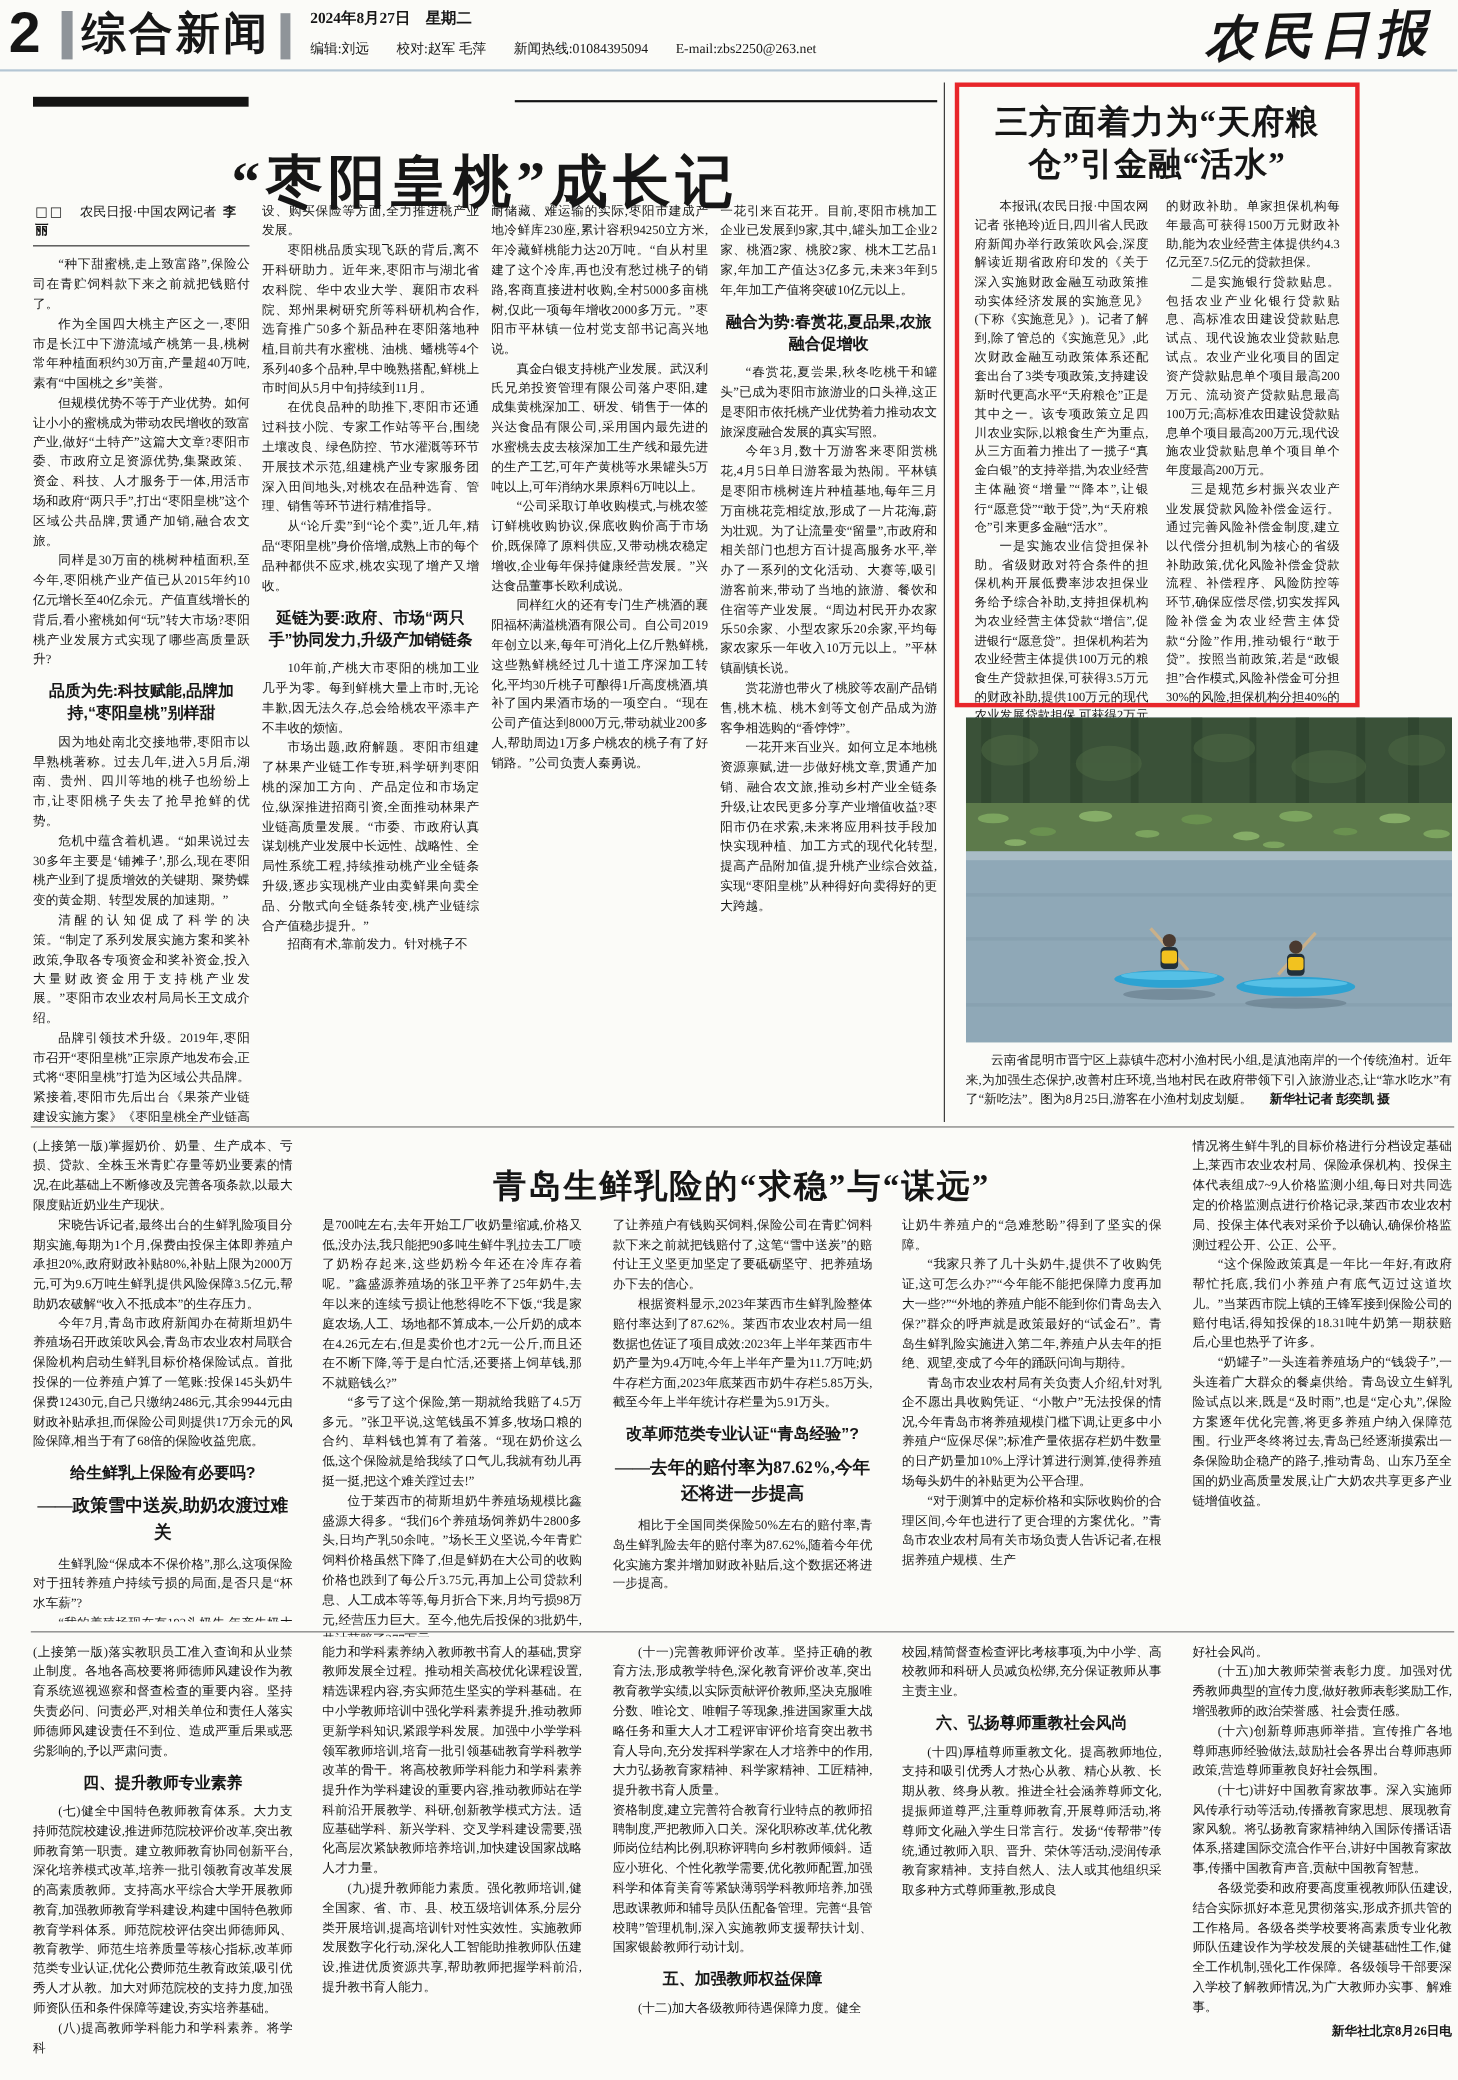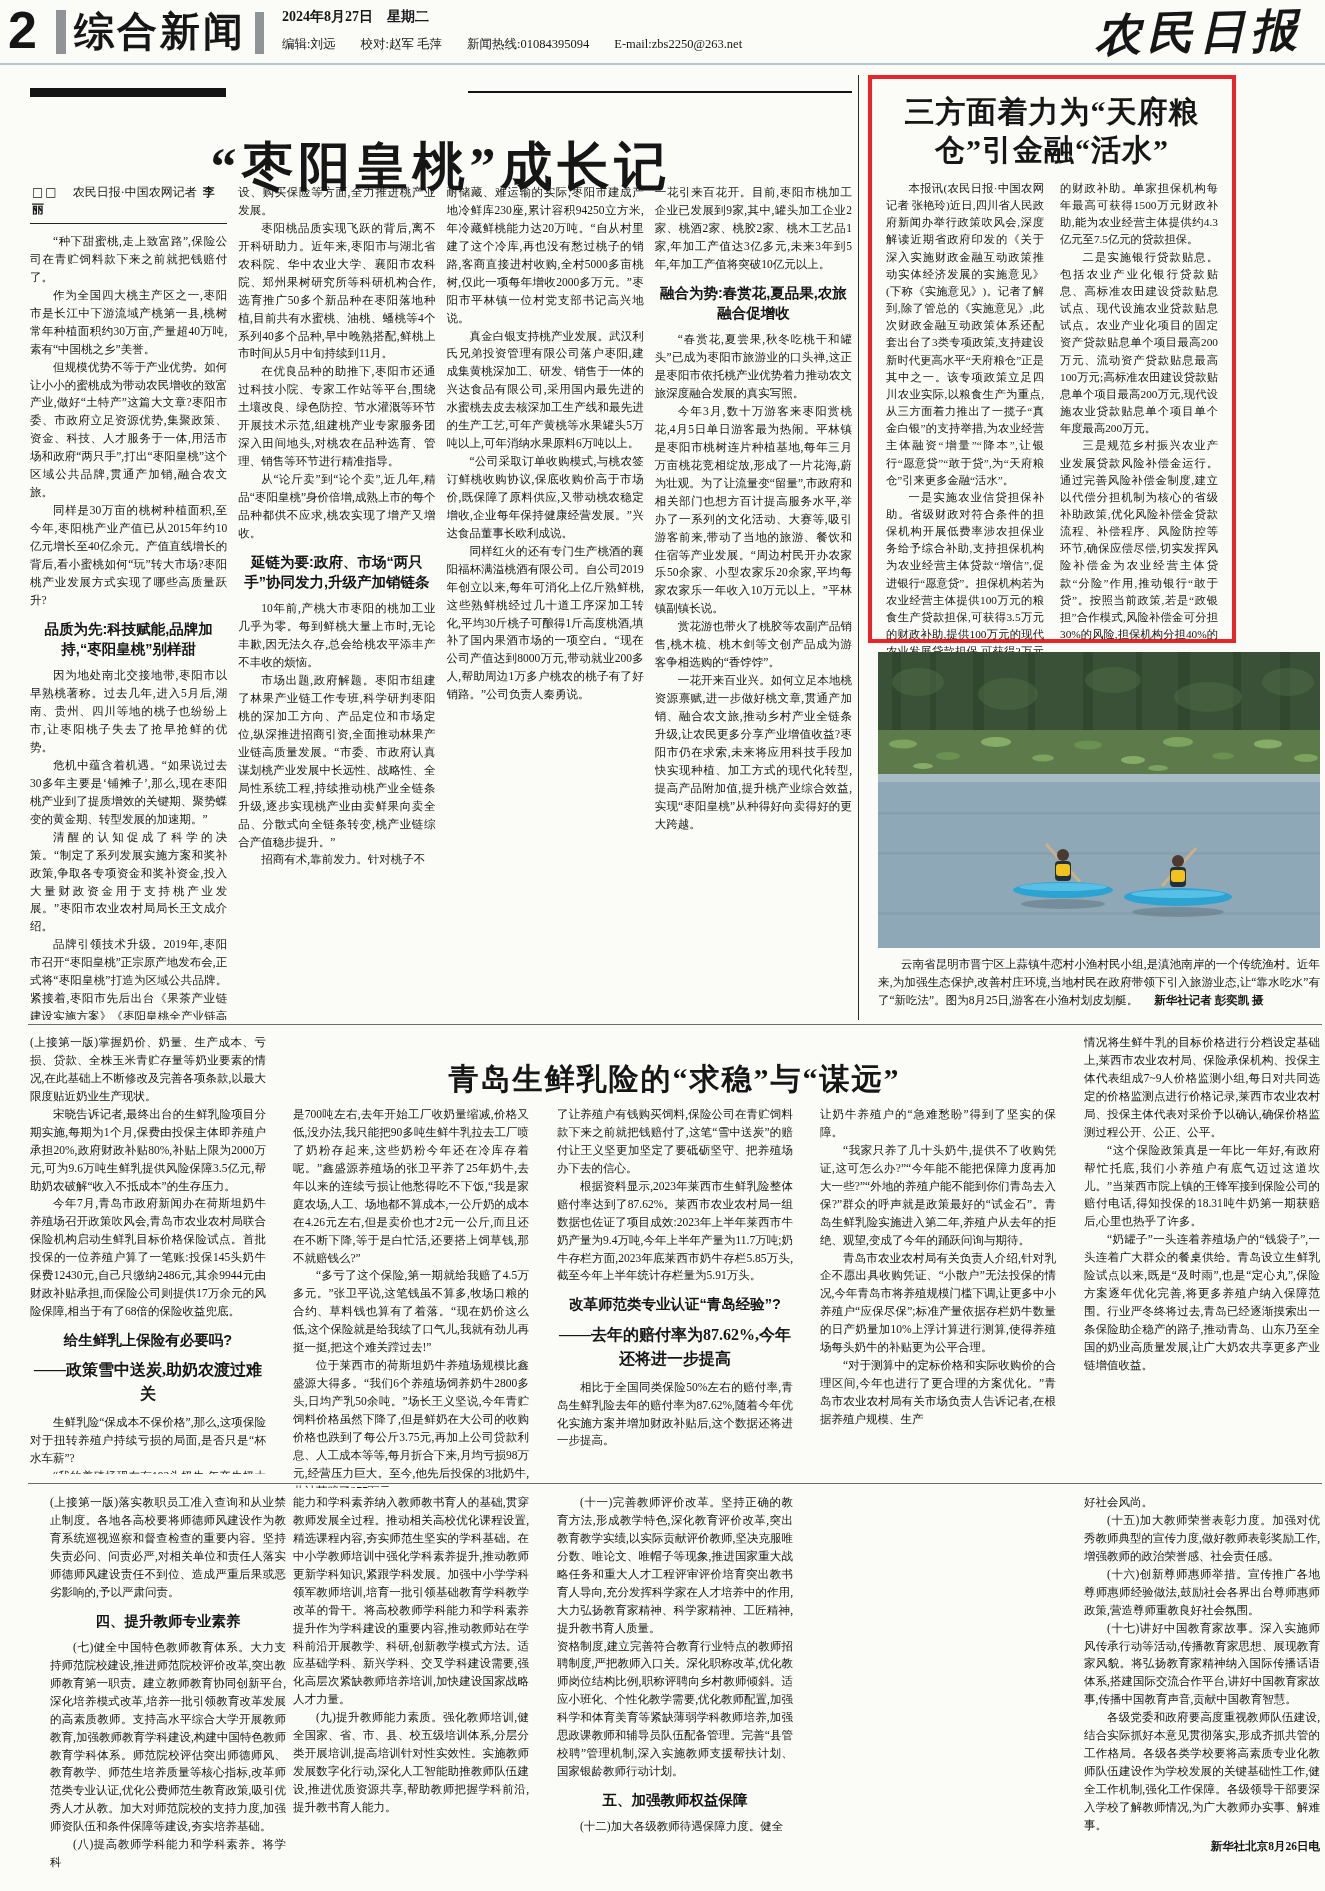--- a/index.html
+++ b/index.html
@@ -245,35 +245,40 @@
       <p class="para">“对于测算中的定标价格和实际收购价的合理区间,今年也进行了更合理的方案优化。”青岛市农业农村局有关市场负责人告诉记者,在根据养殖户规模、生产</p>
     </div>
   <div class="mcol" style="left:1054px;">
       <p class="para cont">情况将生鲜牛乳的目标价格进行分档设定基础上,莱西市农业农村局、保险承保机构、投保主体代表组成7~9人价格监测小组,每日对共同选定的价格监测点进行价格记录,莱西市农业农村局、投保主体代表对采价予以确认,确保价格监测过程公开、公正、公平。</p>
       <p class="para">“这个保险政策真是一年比一年好,有政府帮忙托底,我们小养殖户有底气迈过这道坎儿。”当莱西市院上镇的王锋军接到保险公司的赔付电话,得知投保的18.31吨牛奶第一期获赔后,心里也热乎了许多。</p>
       <p class="para">“奶罐子”一头连着养殖场户的“钱袋子”,一头连着广大群众的餐桌供给。青岛设立生鲜乳险试点以来,既是“及时雨”,也是“定心丸”,保险方案逐年优化完善,将更多养殖户纳入保障范围。行业严冬终将过去,青岛已经逐渐摸索出一条保险助企稳产的路子,推动青岛、山东乃至全国的奶业高质量发展,让广大奶农共享更多产业链增值收益。</p>
     </div>
 </div>
 
 <div class="teachers">
-  <div class="tcol" style="left:0;margin-left:20px;">
+  <div class="tcol" style="left:0;">
       <p class="para cont">(上接第一版)落实教职员工准入查询和从业禁止制度。各地各高校要将师德师风建设作为教育系统巡视巡察和督查检查的重要内容。坚持失责必问、问责必严,对相关单位和责任人落实师德师风建设责任不到位、造成严重后果或恶劣影响的,予以严肃问责。</p>
       <h4 class="subhead">四、提升教师专业素养</h4>
       <p class="para">(七)健全中国特色教师教育体系。大力支持师范院校建设,推进师范院校评价改革,突出教师教育第一职责。建立教师教育协同创新平台,深化培养模式改革,培养一批引领教育改革发展的高素质教师。支持高水平综合大学开展教师教育,加强教师教育学科建设,构建中国特色教师教育学科体系。师范院校评估突出师德师风、教育教学、师范生培养质量等核心指标,改革师范类专业认证,优化公费师范生教育政策,吸引优秀人才从教。加大对师范院校的支持力度,加强师资队伍和条件保障等建设,夯实培养基础。</p>
       <p class="para">(八)提高教师学科能力和学科素养。将学科</p>
     </div>
   <div class="tcol" style="left:263px;">
       <p class="para cont">能力和学科素养纳入教师教书育人的基础,贯穿教师发展全过程。推动相关高校优化课程设置,精选课程内容,夯实师范生坚实的学科基础。在中小学教师培训中强化学科素养提升,推动教师更新学科知识,紧跟学科发展。加强中小学学科领军教师培训,培育一批引领基础教育学科教学改革的骨干。将高校教师学科能力和学科素养提升作为学科建设的重要内容,推动教师站在学科前沿开展教学、科研,创新教学模式方法。适应基础学科、新兴学科、交叉学科建设需要,强化高层次紧缺教师培养培训,加快建设国家战略人才力量。</p>
       <p class="para">(九)提升教师能力素质。强化教师培训,健全国家、省、市、县、校五级培训体系,分层分类开展培训,提高培训针对性实效性。实施教师发展数字化行动,深化人工智能助推教师队伍建设,推进优质资源共享,帮助教师把握学科前沿,提升教书育人能力。</p>
     </div>
   <div class="tcol" style="left:527px;">
       <p class="para">(十一)完善教师评价改革。坚持正确的教育方法,形成教学特色,深化教育评价改革,突出教育教学实绩,以实际贡献评价教师,坚决克服唯分数、唯论文、唯帽子等现象,推进国家重大战略任务和重大人才工程评审评价培育突出教书育人导向,充分发挥科学家在人才培养中的作用,大力弘扬教育家精神、科学家精神、工匠精神,提升教书育人质量。</p>
       <p class="para cont">资格制度,建立完善符合教育行业特点的教师招聘制度,严把教师入口关。深化职称改革,优化教师岗位结构比例,职称评聘向乡村教师倾斜。适应小班化、个性化教学需要,优化教师配置,加强科学和体育美育等紧缺薄弱学科教师培养,加强思政课教师和辅导员队伍配备管理。完善“县管校聘”管理机制,深入实施教师支援帮扶计划、国家银龄教师行动计划。</p>
       <h4 class="subhead">五、加强教师权益保障</h4>
       <p class="para">(十二)加大各级教师待遇保障力度。健全</p>
+    </div>
+  <div class="tcol" style="left:790px;">
+      <p class="para cont">校园,精简督查检查评比考核事项,为中小学、高校教师和科研人员减负松绑,充分保证教师从事主责主业。</p>
+      <h4 class="subhead">六、弘扬尊师重教社会风尚</h4>
+      <p class="para">(十四)厚植尊师重教文化。提高教师地位,支持和吸引优秀人才热心从教、精心从教、长期从教、终身从教。推进全社会涵养尊师文化,提振师道尊严,注重尊师教育,开展尊师活动,将尊师文化融入学生日常言行。发扬“传帮带”传统,通过教师入职、晋升、荣休等活动,浸润传承教育家精神。支持自然人、法人或其他组织采取多种方式尊师重教,形成良</p>
     </div>
   <div class="tcol" style="left:1054px;">
       <p class="para cont">好社会风尚。</p>
       <p class="para">(十五)加大教师荣誉表彰力度。加强对优秀教师典型的宣传力度,做好教师表彰奖励工作,增强教师的政治荣誉感、社会责任感。</p>
       <p class="para">(十六)创新尊师惠师举措。宣传推广各地尊师惠师经验做法,鼓励社会各界出台尊师惠师政策,营造尊师重教良好社会氛围。</p>
       <p class="para">(十七)讲好中国教育家故事。深入实施师风传承行动等活动,传播教育家思想、展现教育家风貌。将弘扬教育家精神纳入国际传播话语体系,搭建国际交流合作平台,讲好中国教育家故事,传播中国教育声音,贡献中国教育智慧。</p>
       <p class="para">各级党委和政府要高度重视教师队伍建设,结合实际抓好本意见贯彻落实,形成齐抓共管的工作格局。各级各类学校要将高素质专业化教师队伍建设作为学校发展的关键基础性工作,健全工作机制,强化工作保障。各级领导干部要深入学校了解教师情况,为广大教师办实事、解难事。</p>
       <p class="dateline">新华社北京8月26日电</p>
     </div>
 </div>

